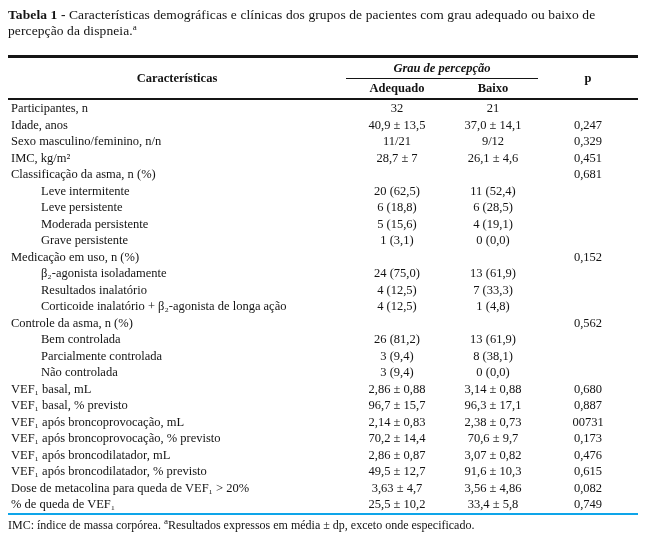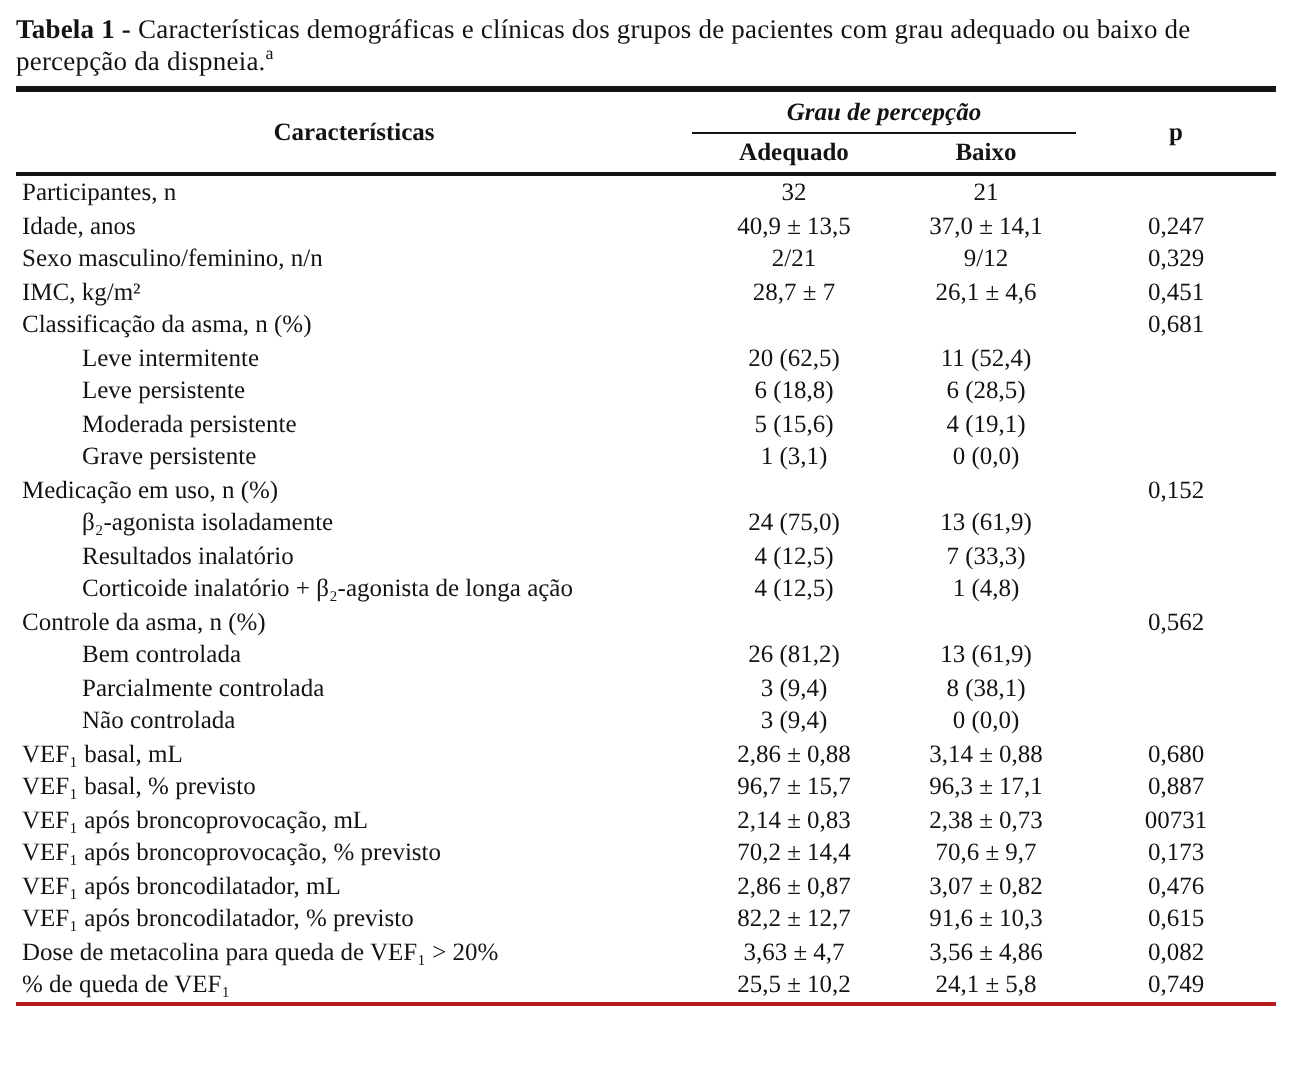--- a/index.html
+++ b/index.html
@@ -10,37 +10,37 @@
     height: 538px;
     overflow: hidden;
   }
   .page {
     width: 630px;
     padding: 7px 8px 0 8px;
     color: #131313;
     font-family: "Liberation Serif", "DejaVu Serif", serif;
   }
   .title {
-    margin: 0 0 4px 0;
+    margin: 0 0 16px 0;
     font-size: 13.5px;
     line-height: 16px;
     letter-spacing: 0.1px;
   }
   .title b { font-weight: bold; }
   sup {
     font-size: 9px;
     line-height: 0;
     vertical-align: super;
   }
   table {
     width: 630px;
     border-collapse: collapse;
     table-layout: fixed;
     border-top: 3px solid #151515;
-    border-bottom: 2px solid #b91c1c;
+    border-bottom: 2px solid #0ea5e9;
     font-size: 12.5px;
   }
   col.c-label { width: 338px; }
   col.c-adeq  { width: 102px; }
   col.c-baixo { width: 90px;  }
   col.c-p     { width: 100px; }
   thead th {
     font-weight: bold;
     text-align: center;
     vertical-align: middle;
@@ -105,21 +105,21 @@
 
   <tr>
     <td class="label">Idade, anos</td>
     <td class="val">40,9 ± 13,5</td>
     <td class="val">37,0 ± 14,1</td>
     <td class="val">0,247</td>
   </tr>
 
   <tr>
     <td class="label">Sexo masculino/feminino, n/n</td>
-    <td class="val">2/21</td>
+    <td class="val">11/21</td>
     <td class="val">9/12</td>
     <td class="val">0,329</td>
   </tr>
 
   <tr>
     <td class="label">IMC, kg/m²</td>
     <td class="val">28,7 ± 7</td>
     <td class="val">26,1 ± 4,6</td>
     <td class="val">0,451</td>
   </tr>
@@ -245,35 +245,38 @@
 
   <tr>
     <td class="label">VEF₁ após broncodilatador, mL</td>
     <td class="val">2,86 ± 0,87</td>
     <td class="val">3,07 ± 0,82</td>
     <td class="val">0,476</td>
   </tr>
 
   <tr>
     <td class="label">VEF₁ após broncodilatador, % previsto</td>
-    <td class="val">82,2 ± 12,7</td>
+    <td class="val">49,5 ± 12,7</td>
     <td class="val">91,6 ± 10,3</td>
     <td class="val">0,615</td>
   </tr>
 
   <tr>
     <td class="label">Dose de metacolina para queda de VEF₁ &gt; 20%</td>
     <td class="val">3,63 ± 4,7</td>
     <td class="val">3,56 ± 4,86</td>
     <td class="val">0,082</td>
   </tr>
 
   <tr>
     <td class="label">% de queda de VEF₁</td>
     <td class="val">25,5 ± 10,2</td>
-    <td class="val">24,1 ± 5,8</td>
+    <td class="val">33,4 ± 5,8</td>
     <td class="val">0,749</td>
   </tr>
 </tbody>
   </table>
 
+  <p class="footnote">
+    <span>IMC: índice de massa corpórea. </span><sup>a</sup><span>Resultados expressos em média ± dp, exceto onde especificado.</span>
+  </p>
 
 </div>
 
 </body></html>

